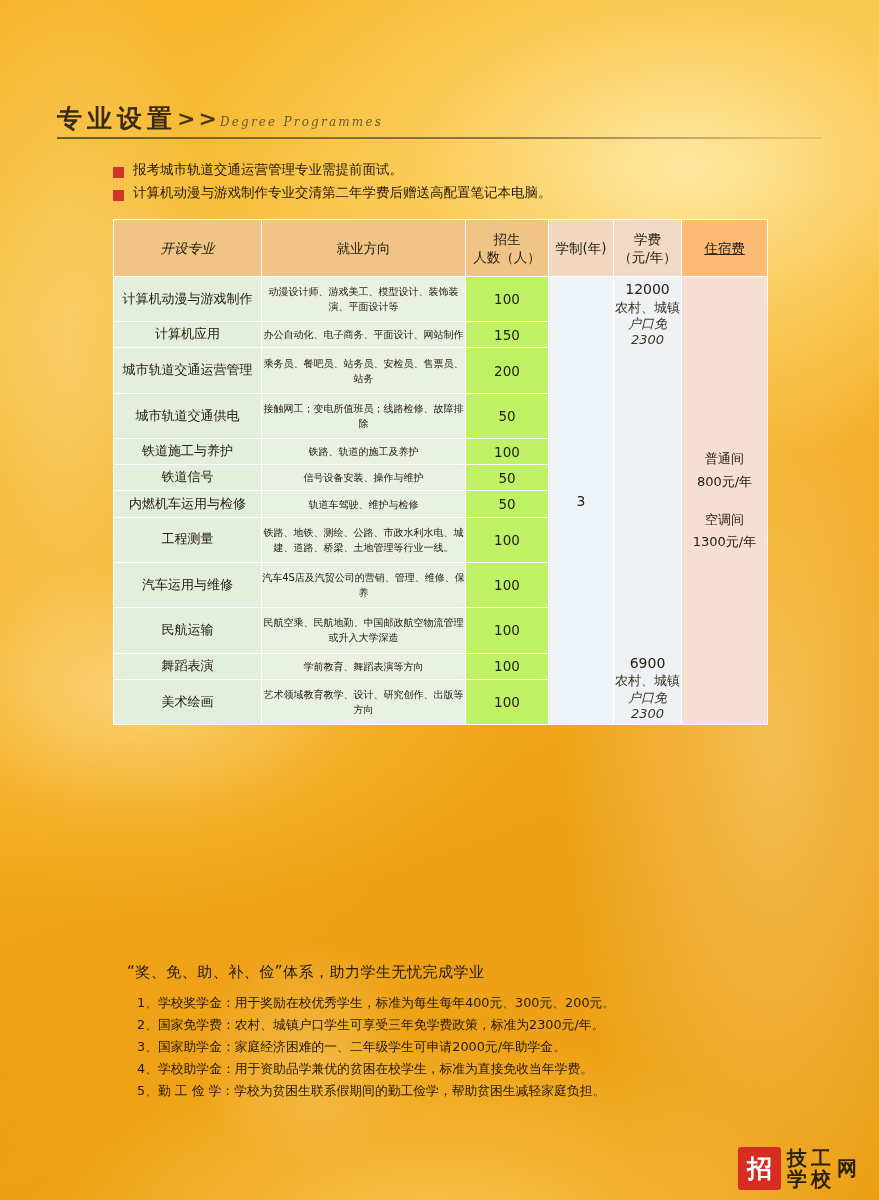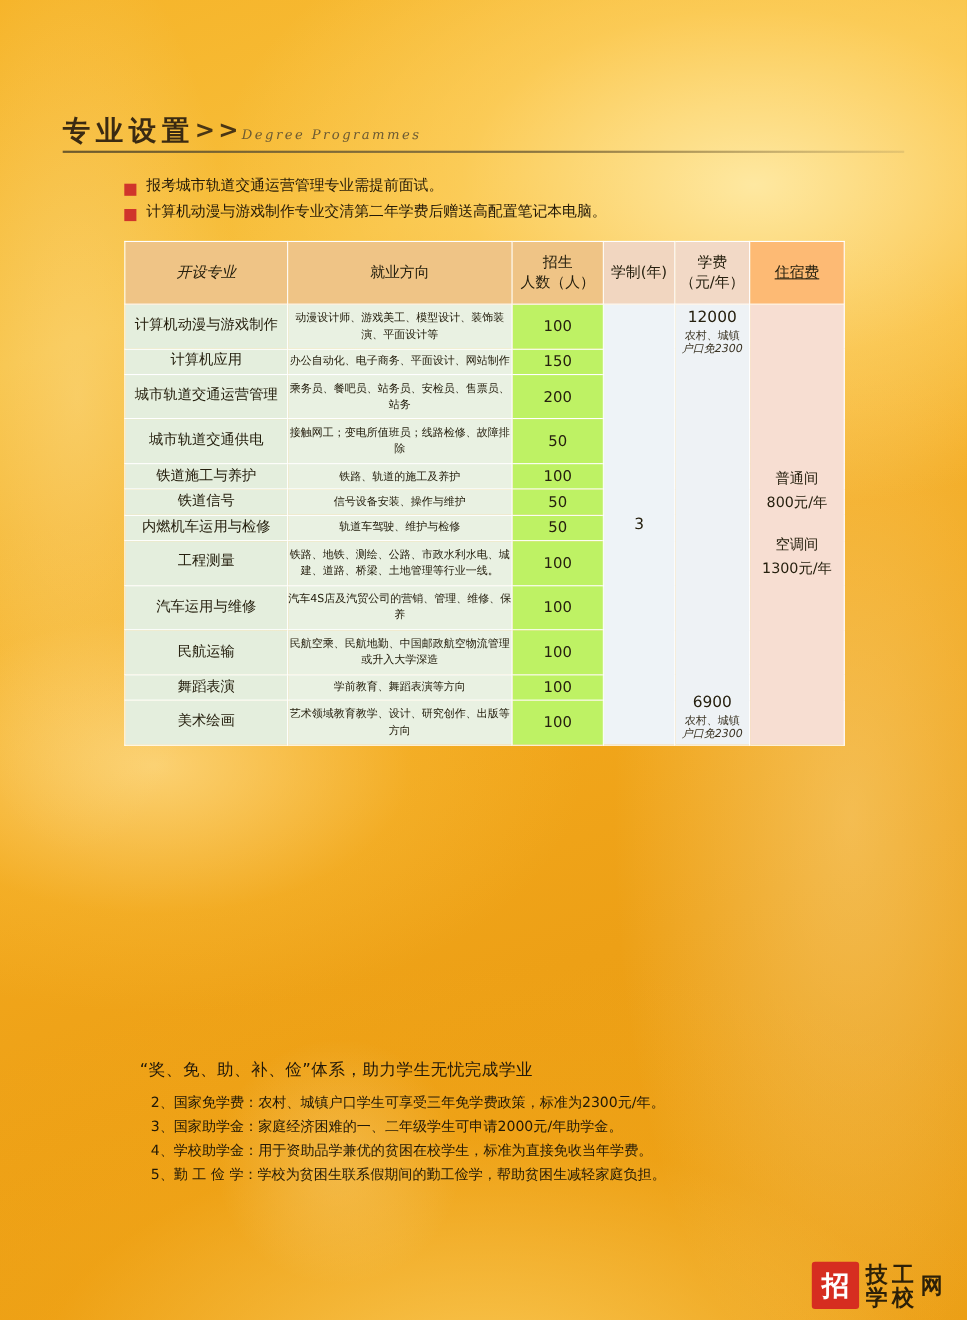--- a/index.html
+++ b/index.html
@@ -160,21 +160,21 @@
     background: #eef2f5;
     font-size: 13px;
     line-height: 1.45;
   }
   td.c-dorm {
     background: #f7ded2;
     font-size: 13px;
     line-height: 1.7;
   }
   .fee-main { font-size: 14px; text-align: center; }
-  .fee-sub { font-size: 10px; color: #3b3424; display:block; line-height:1.25; }
+  .fee-sub { font-size: 13px; color: #3b3424; display:block; line-height:1.25; }
   .fee-sub.i { font-style: italic; }
   .fee-block { padding: 2px 0; }
   .fee-gap { height: 300px; }
   .dorm-line { display: block; }
   .dorm-gap { height: 16px; }
 
   
   .w1 { width: 147px; font-style: italic; }
   .w2 { width: 203px; }
   .w3 { width: 82px; }
@@ -361,20 +361,21 @@
           <td class="c-major">美术绘画</td>
           <td class="c-dir">艺术领域教育教学、设计、研究创作、出版等方向</td>
           <td class="c-num">100</td>
         </tr>
       </tbody>
     </table>
   </div>
 
   <div class="bottom">
     <div class="b-title">“奖、免、助、补、俭”体系，助力学生无忧完成学业</div>
+    <div class="b-line">1、学校奖学金：用于奖励在校优秀学生，标准为每生每年400元、300元、200元。</div>
     <div class="b-line">2、国家免学费：农村、城镇户口学生可享受三年免学费政策，标准为2300元/年。</div>
     <div class="b-line">3、国家助学金：家庭经济困难的一、二年级学生可申请2000元/年助学金。</div>
     <div class="b-line">4、学校助学金：用于资助品学兼优的贫困在校学生，标准为直接免收当年学费。</div>
     <div class="b-line">5、勤 工 俭 学：学校为贫困生联系假期间的勤工俭学，帮助贫困生减轻家庭负担。</div>
   </div>
 
   <div class="logo">
     <div class="logo-mark">招</div>
     <div class="logo-text">
       <span>技</span>

